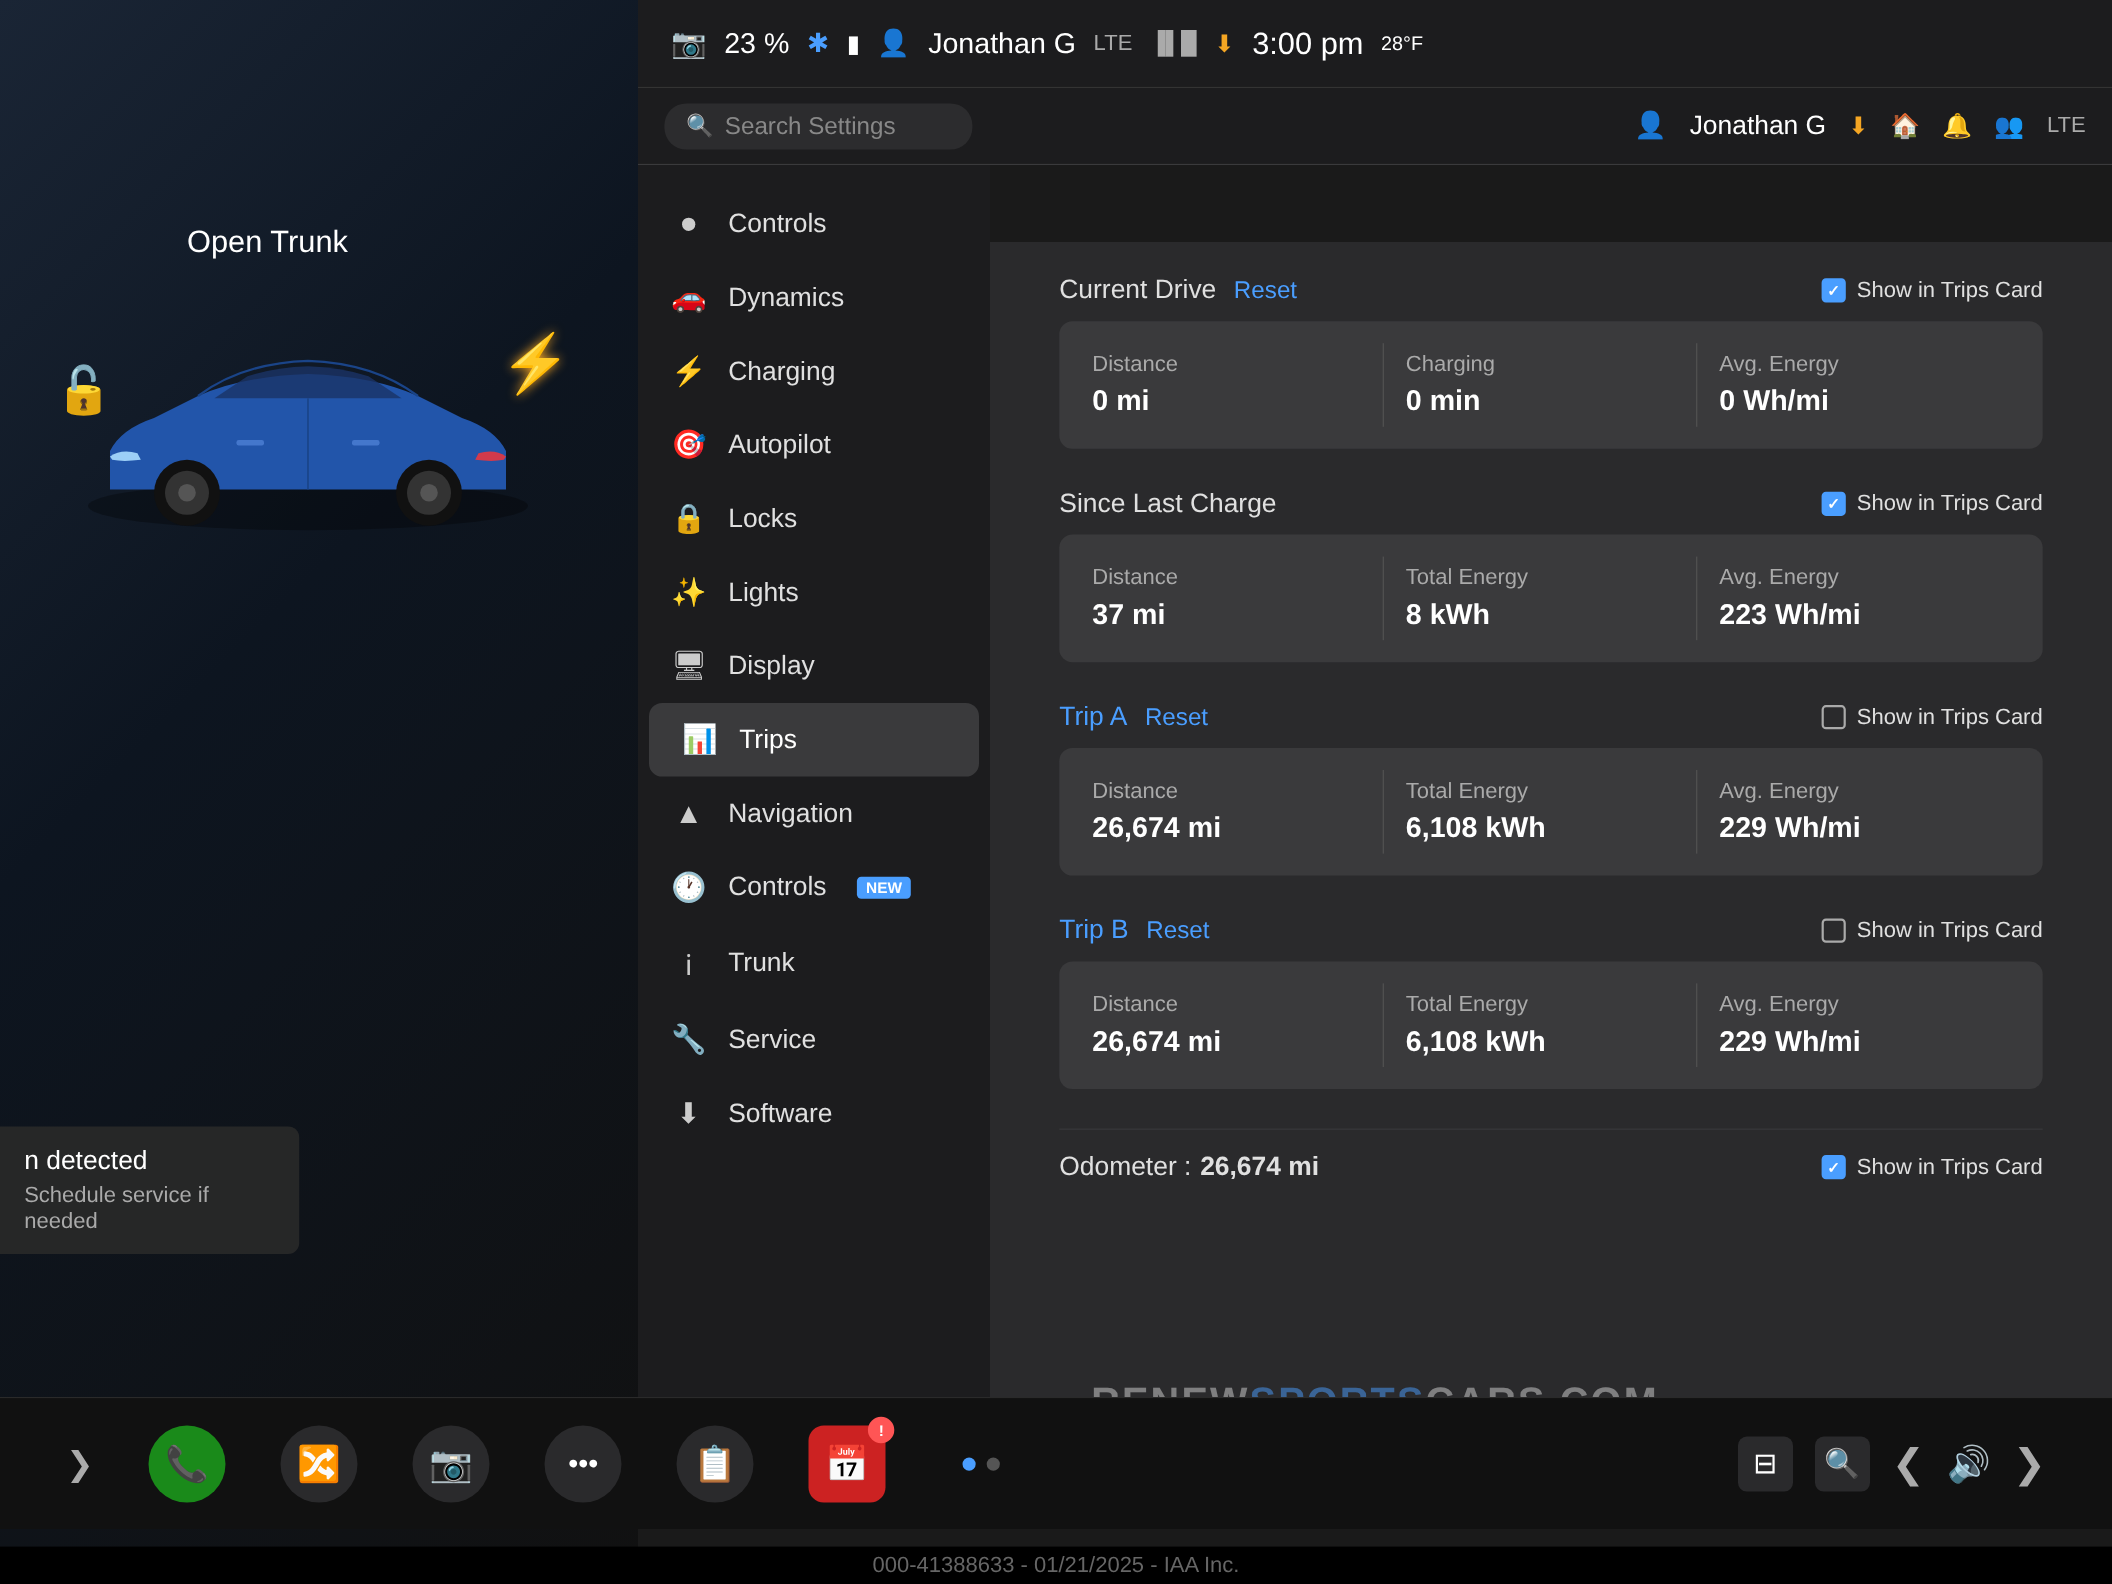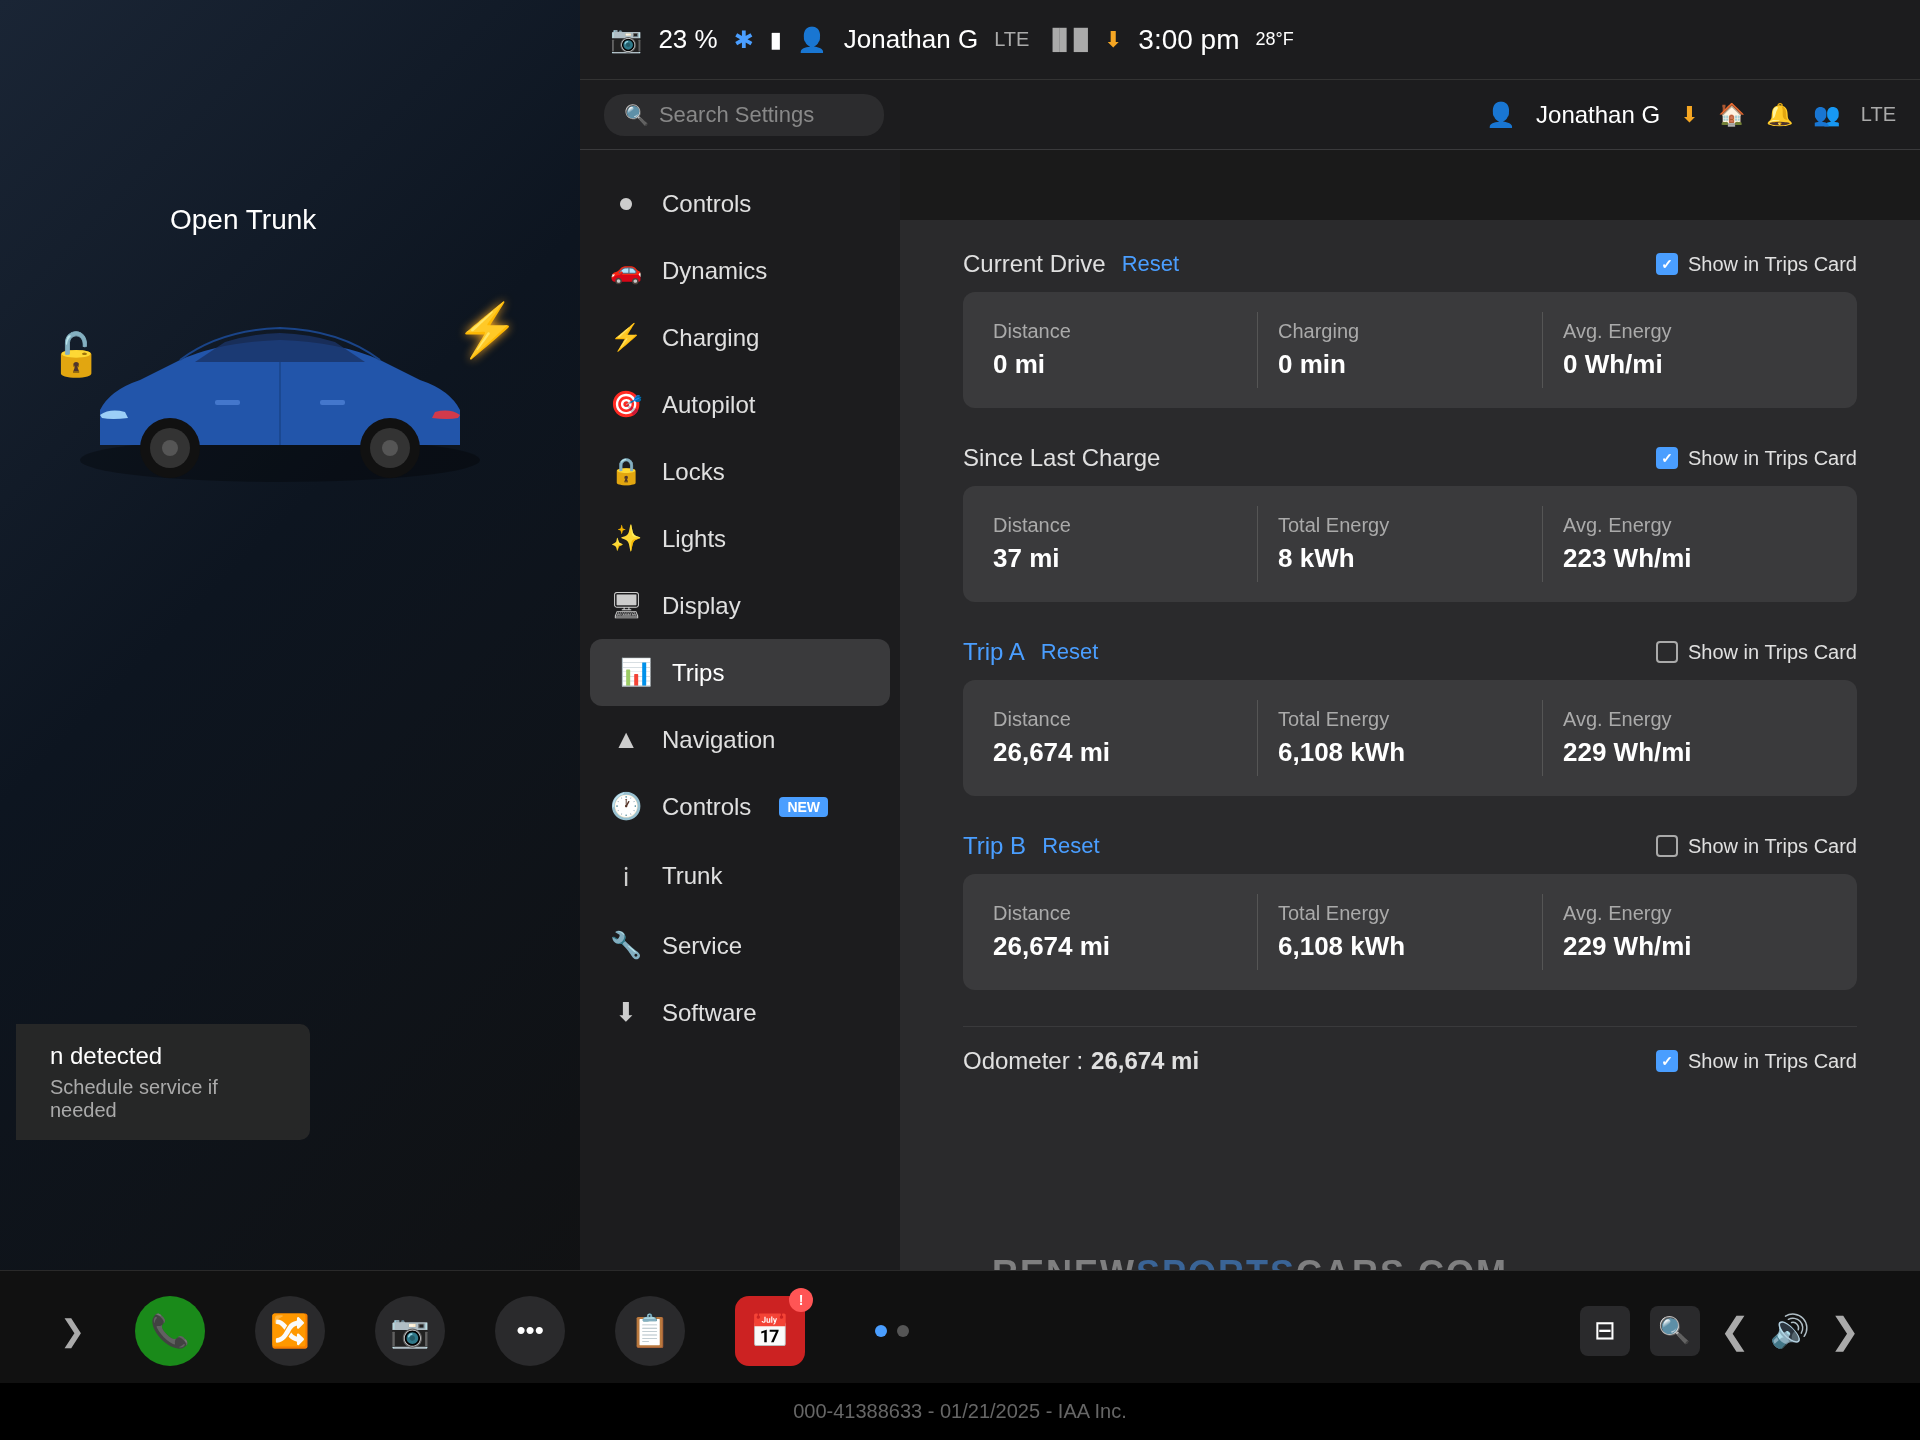--- a/index.html
+++ b/index.html
@@ -296,21 +296,21 @@
       <path d="M60,115 Q70,108 85,112 L88,118 Q72,120 62,118 Z" fill="#aaddff" opacity="0.9"></path>
 
       <path d="M420,115 Q410,108 395,112 L392,118 Q408,120 418,118 Z" fill="#ff3333" opacity="0.8"></path>
 
       <rect x="175" y="100" width="25" height="5" rx="2" fill="#4477cc"></rect>
       <rect x="280" y="100" width="25" height="5" rx="2" fill="#4477cc"></rect>
     </svg>
     <div style="position:absolute;right:20px;top:0;color:#f5a623;font-size:52px;text-shadow:0 0 10px #f5a623;">⚡</div>
   </div>
 
-  <div class="notification-bar" style="position:absolute;bottom:300px;left:16px;width:294px;background:rgba(40,40,40,0.95);padding:18px 34px;border-radius:0 10px 10px 0;">
+  <div class="notification-bar" style="position:absolute;bottom:300px;left:0;width:272px;background:rgba(40,40,40,0.95);padding:18px 22px;border-radius:0 10px 10px 0;">
     <div style="color:#fff;font-size:24px;font-weight:500;">n detected</div>
     <div style="color:#aaa;font-size:20px;margin-top:6px;">Schedule service if needed</div>
   </div>
 
 </div>
 
 <div class="status-bar">
   <div class="status-bar-left">
 
     <div style="color:#aaa;font-size:26px;">📷</div>
@@ -557,15 +557,15 @@
     </div>
     <div style="width:50px;height:50px;background:#2a2a2c;border-radius:8px;display:flex;align-items:center;justify-content:center;cursor:pointer;">
       <span style="color:#fff;font-size:26px;">🔍</span>
     </div>
     <span style="color:#aaa;font-size:36px;cursor:pointer;">❮</span>
     <span style="color:#fff;font-size:32px;">🔊</span>
     <span style="color:#aaa;font-size:36px;cursor:pointer;">❯</span>
   </div>
 </div>
 
-<div style="position:absolute;bottom:0;left:0;right:0;height:57px;background:#000;display:flex;align-items:center;justify-content:center;z-index:30;">
+<div style="position:absolute;bottom:0;left:0;right:0;height:34px;background:#000;display:flex;align-items:center;justify-content:center;z-index:30;">
   <span style="color:#666;font-size:20px;">000-41388633 - 01/21/2025 - IAA Inc.</span>
 </div>
 
 </body></html>

